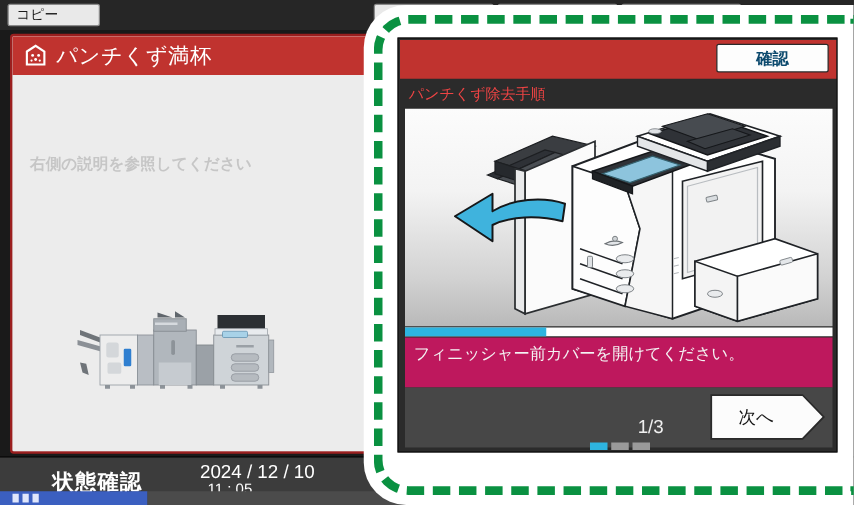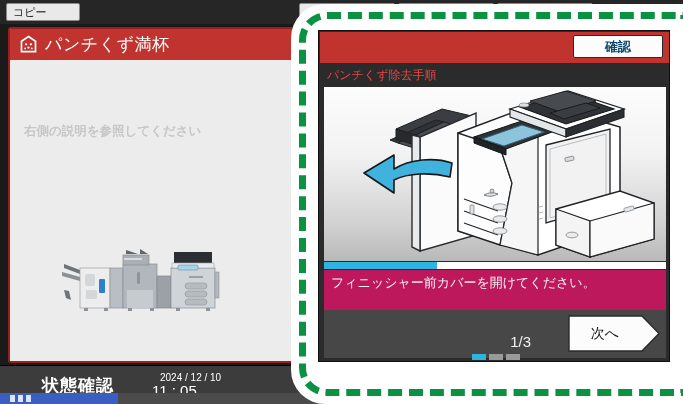--- a/index.html
+++ b/index.html
@@ -89,25 +89,25 @@
     background:#3c3c3c;
     border-top:1px solid #000;
   }
   .statusbar .stlabel{
     position:absolute;left:42px;top:8px;
     color:#fff;font-size:17px;font-weight:bold;letter-spacing:1px;
     white-space:nowrap;
   }
   .statusbar .stdate{
     position:absolute;left:160px;top:6px;
-    color:#fff;font-size:10px;line-height:12px;white-space:nowrap;
+    color:#fff;font-size:15px;line-height:12px;white-space:nowrap;
   }
   .statusbar .sttime{
-    position:absolute;left:152px;top:19px;
-    color:#fff;font-size:15px;line-height:12px;white-space:nowrap;
+    position:absolute;left:166px;top:19px;
+    color:#fff;font-size:12px;line-height:12px;white-space:nowrap;
   }
   .taskbar-chip{
     position:absolute;left:0;bottom:0;height:11px;width:118px;background:#3b5fc0;
   }
   .taskbar-chip i{
     position:absolute;top:2px;width:5px;height:7px;background:#dfe6fb;display:block;
   }
   .taskbar-rest{
     position:absolute;left:118px;bottom:0;height:11px;width:565px;background:#4b4b4b;
   }

